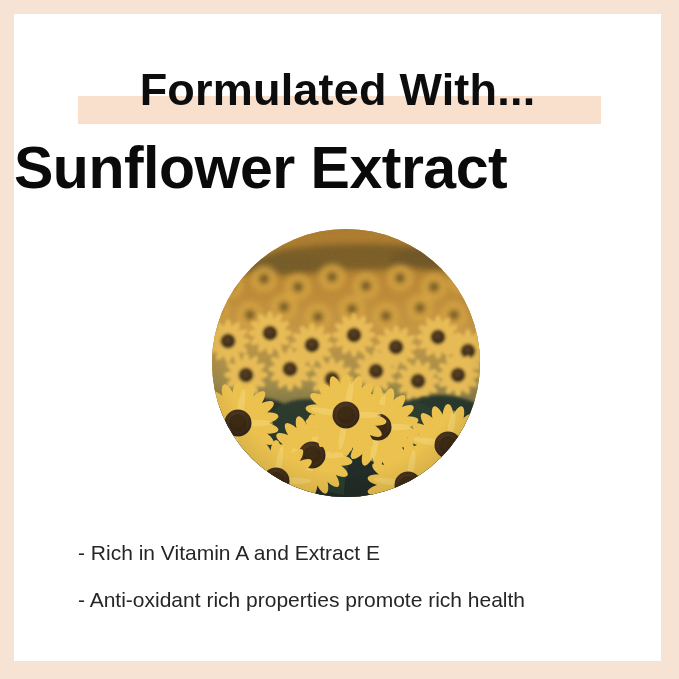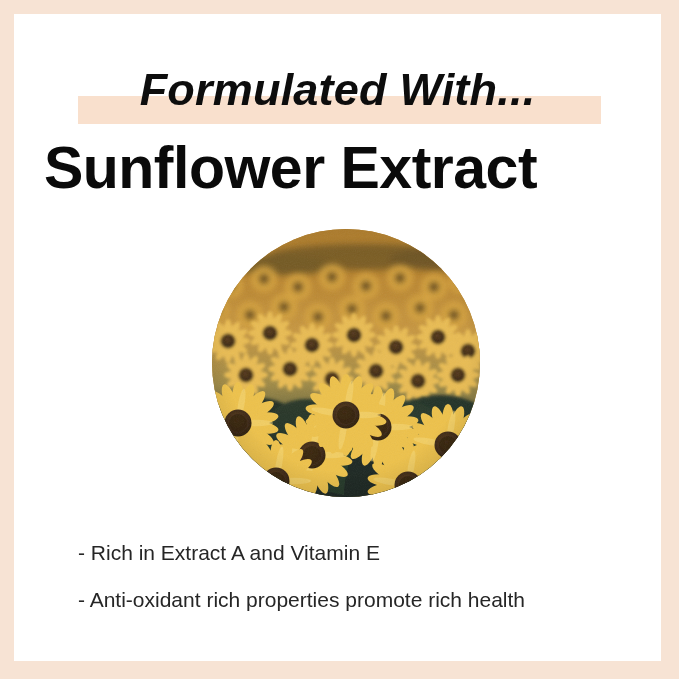--- a/index.html
+++ b/index.html
@@ -53,30 +53,28 @@
     left: 0;
     top: 0;
     width: 647px;
     text-align: center;
     font-size: 45px;
     line-height: 56px;
     font-weight: bold;
     letter-spacing: 0.2px;
     color: #0d0d0d;
     white-space: nowrap;
-    font-style: italic;
   }
 
   
   .headline {
     position: absolute;
     left: 0;
     top: 118px;
     width: 553px;
-    text-align: center;
     font-size: 59px;
     line-height: 72px;
     font-weight: bold;
     letter-spacing: -0.5px;
     color: #0a0a0a;
     white-space: nowrap;
   }
 
   
   .photo-circle {
@@ -284,18 +282,18 @@
 
         <radialGradient id="vig" cx="50%" cy="45%" r="70%">
           <stop offset="65%" stop-color="#000000" stop-opacity="0"></stop>
           <stop offset="100%" stop-color="#000000" stop-opacity="0.22"></stop>
         </radialGradient>
         <rect width="268" height="268" fill="url(#vig)"></rect>
       </svg>
     </div>
 
     <div class="bullets">
-      <div class="bullet-line">- Rich in Extract A and Vitamin E</div>
+      <div class="bullet-line">- Rich in Vitamin A and Extract E</div>
       <div class="bullet-line">- Anti-oxidant rich properties promote rich health</div>
     </div>
 
   </div>
 </div>
 
 </body></html>

